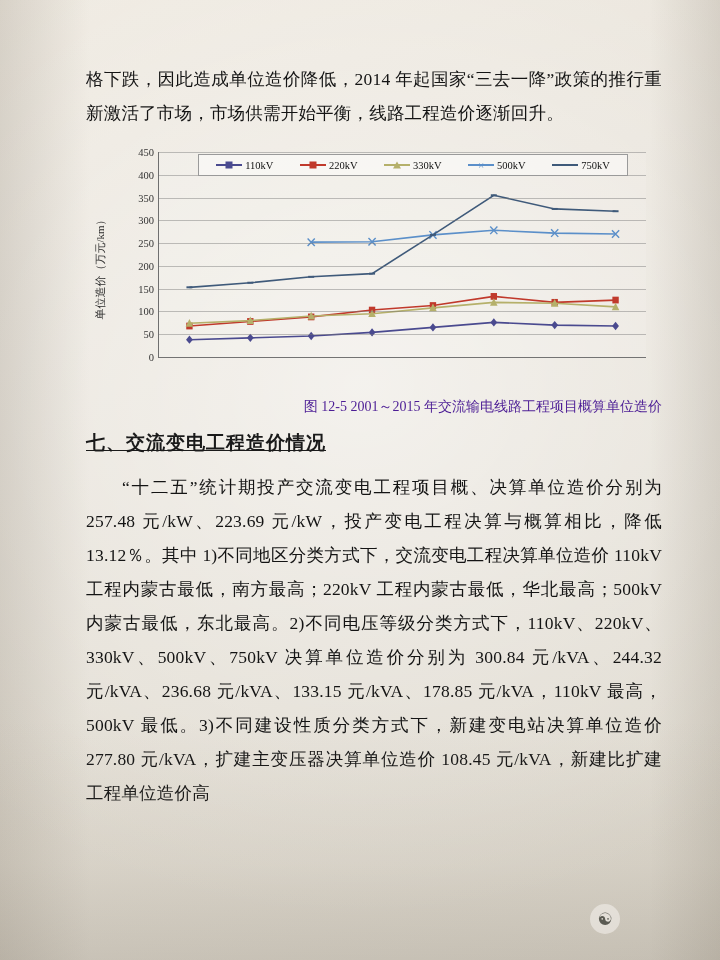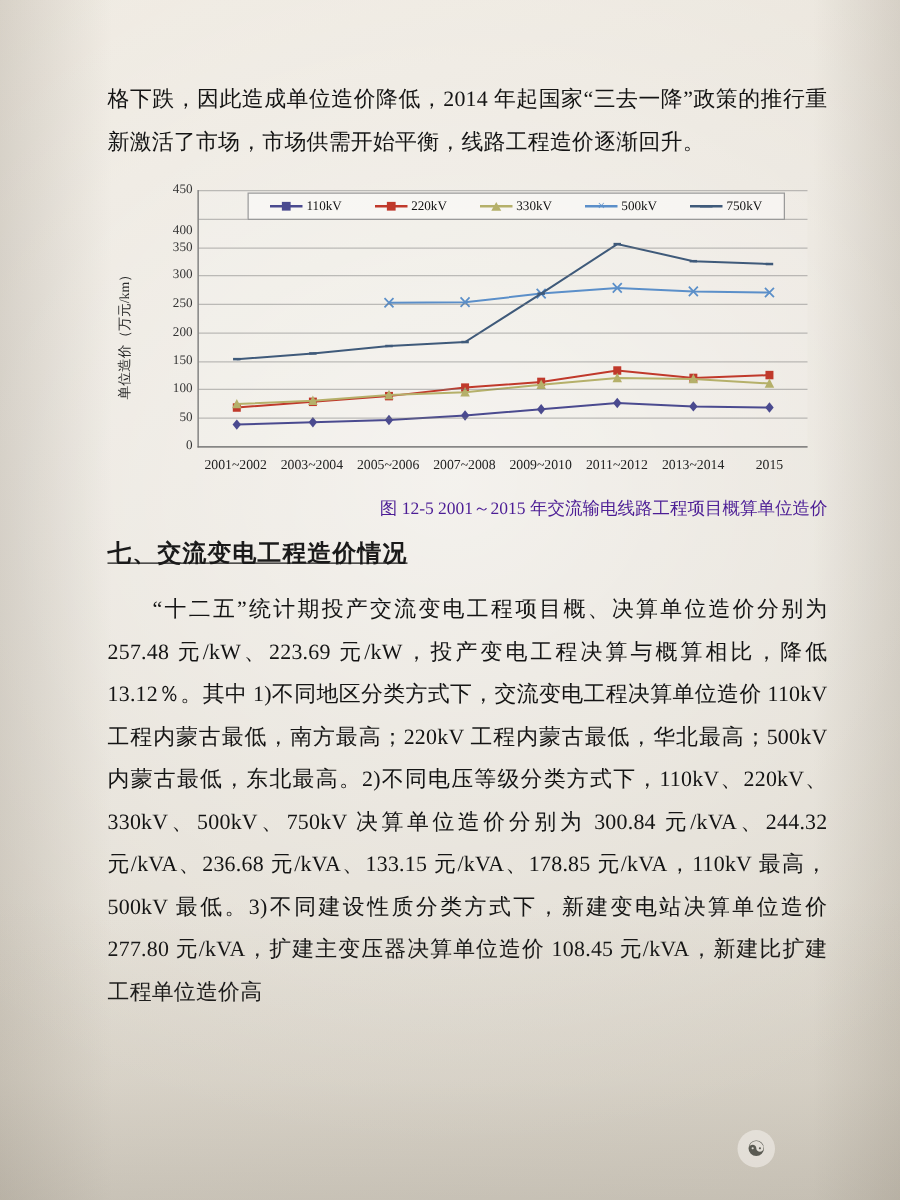--- a/index.html
+++ b/index.html
@@ -264,21 +264,21 @@
           <div class="ytick" style="top: 66.6667%;">150</div>
           <div class="gridline" style="top: 55.5556%;"></div>
           <div class="ytick" style="top: 55.5556%;">200</div>
           <div class="gridline" style="top: 44.4444%;"></div>
           <div class="ytick" style="top: 44.4444%;">250</div>
           <div class="gridline" style="top: 33.3333%;"></div>
           <div class="ytick" style="top: 33.3333%;">300</div>
           <div class="gridline" style="top: 22.2222%;"></div>
           <div class="ytick" style="top: 22.2222%;">350</div>
           <div class="gridline" style="top: 11.1111%;"></div>
-          <div class="ytick" style="top: 11.1111%; margin-top: 10px;">400</div>
+          <div class="ytick" style="top: 11.1111%;">400</div>
           <div class="gridline" style="top: 0%;"></div>
           <div class="ytick" style="top: 0%;">450</div>
         </div>
       <div class="legend" id="legend">
           <div class="legend-item">
             <span class="legend-line" style="background: rgb(74, 74, 143);">
               <span class="mk mk-diamond" style="background: rgb(74, 74, 143);"></span>
             </span>
             <span>110kV</span>
           </div>
@@ -300,30 +300,20 @@
             </span>
             <span>500kV</span>
           </div>
           <div class="legend-item">
             <span class="legend-line" style="background: rgb(63, 90, 122);">
               <span class="mk mk-dash" style="background: rgb(63, 90, 122);"></span>
             </span>
             <span>750kV</span>
           </div>
         </div>
-      <div class="xlabels" id="xlabels">
-          <div class="xtick" style="left: 6.25%;">2001~2002</div>
-          <div class="xtick" style="left: 18.75%;">2003~2004</div>
-          <div class="xtick" style="left: 31.25%;">2005~2006</div>
-          <div class="xtick" style="left: 43.75%;">2007~2008</div>
-          <div class="xtick" style="left: 56.25%;">2009~2010</div>
-          <div class="xtick" style="left: 68.75%;">2011~2012</div>
-          <div class="xtick" style="left: 81.25%;">2013~2014</div>
-          <div class="xtick" style="left: 93.75%;">2015</div>
-        </div>
     </div>
     <div class="caption">图 12-5   2001～2015 年交流输电线路工程项目概算单位造价</div>
   </div>
 
   <h2 class="section">七、交流变电工程造价情况</h2>
 
   <p class="body-text indent">“十二五”统计期投产交流变电工程项目概、决算单位造价分别为 257.48 元/kW、223.69 元/kW，投产变电工程决算与概算相比，降低 13.12％。其中 1)不同地区分类方式下，交流变电工程决算单位造价 110kV 工程内蒙古最低，南方最高；220kV 工程内蒙古最低，华北最高；500kV 内蒙古最低，东北最高。2)不同电压等级分类方式下，110kV、220kV、330kV、500kV、750kV 决算单位造价分别为 300.84 元/kVA、244.32 元/kVA、236.68 元/kVA、133.15 元/kVA、178.85 元/kVA，110kV 最高，500kV 最低。3)不同建设性质分类方式下，新建变电站决算单位造价 277.80 元/kVA，扩建主变压器决算单位造价 108.45 元/kVA，新建比扩建工程单位造价高</p>
 
 </div>
 

